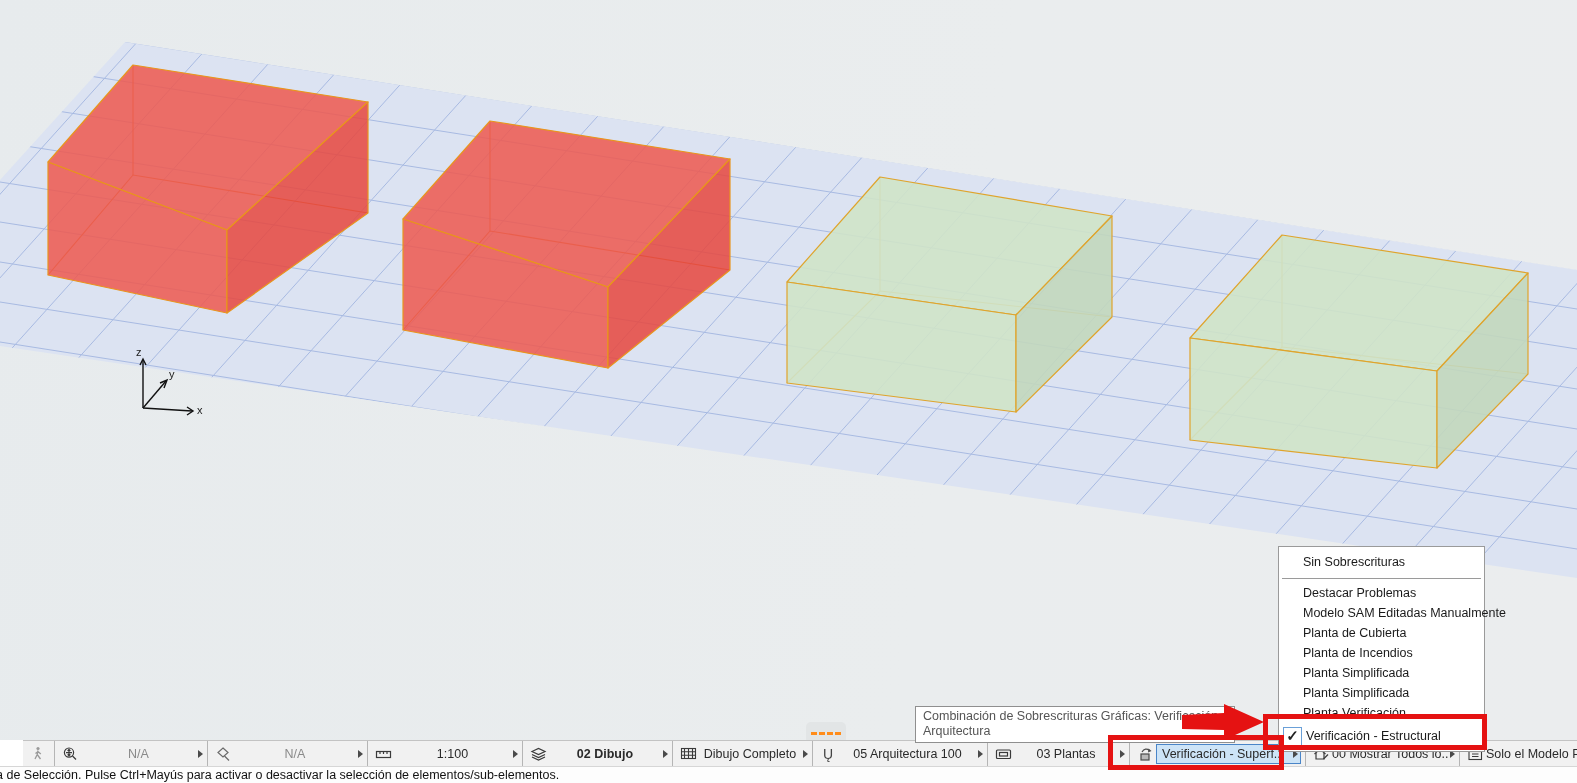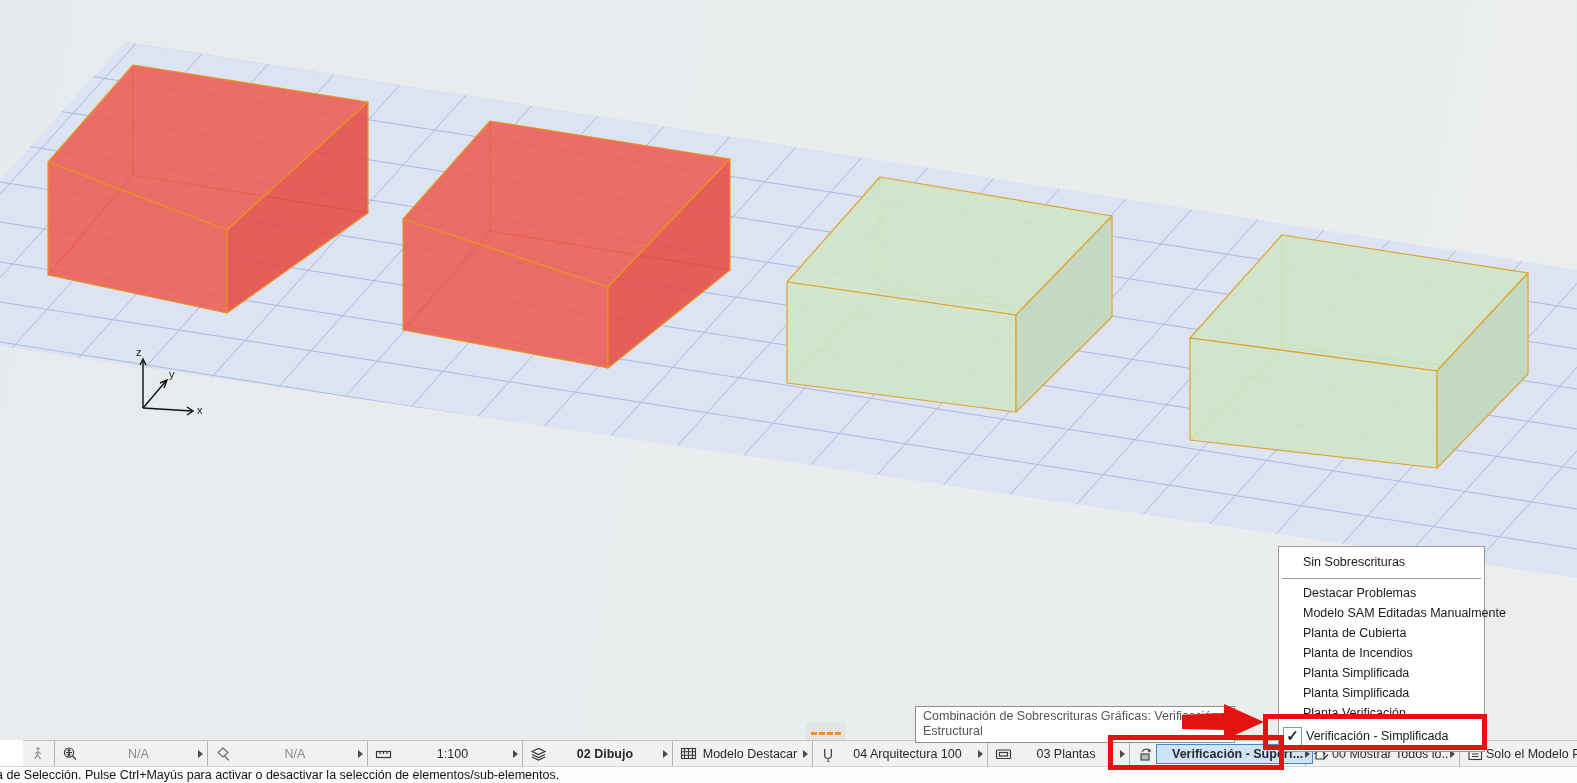--- a/index.html
+++ b/index.html
@@ -36,21 +36,21 @@
   .annot-arrow{position:absolute;left:1180px;top:700px;z-index:60;pointer-events:none;}
 
   
   .statusbar{position:absolute;left:0;top:740px;width:1577px;height:26px;background:#f1f1f1;border-top:1px solid #c3c3c3;display:flex;z-index:20;font-size:12.5px;color:#2a2a2a;margin-left:23px;}
   .seg{height:100%;display:flex;align-items:center;border-right:1px solid #b5b5b5;position:relative;padding:0 4px;}
   .seg:last-child{border-right:none;}
   .seg .lbl{flex:1;text-align:center;white-space:nowrap;overflow:hidden;}
   .seg .lbl.dim{color:#8a8a8a;}
   .seg .ic{width:18px;height:16px;flex:0 0 auto;margin:0 2px;display:flex;align-items:center;justify-content:center;}
   .tri{width:0;height:0;border-left:5px solid #4a4a4a;border-top:4px solid transparent;border-bottom:4px solid transparent;flex:0 0 auto;margin-left:2px;}
-  .selfield{flex:1;height:20px;background:var(--sel-blue);border:1px solid var(--sel-blue-border);display:flex;align-items:center;padding:0 2px 0 15px;white-space:nowrap;font-weight:bold;}
+  .selfield{flex:1;height:20px;background:var(--sel-blue);border:1px solid var(--sel-blue-border);display:flex;align-items:center;padding:0 2px 0 5px;white-space:nowrap;}
   .selfield .lbl{flex:1;text-align:left;}
   .penglyph{font-size:14px;color:#444;line-height:16px;}
 
   
   .msgbar{position:absolute;left:0;top:766px;width:1577px;height:17px;background:#fdfdfd;border-top:1px solid #d6d6d6;font-size:12.5px;color:#111;line-height:16px;overflow:hidden;z-index:10;}
   .msgbar span{position:relative;left:-4px;}
 </style>
 </head>
 <body>
 
@@ -168,36 +168,36 @@
     </g>
   </svg>
 </div>
 
 <div class="mini-tab">
   <div class="dashes"></div>
 </div>
 
 <div class="tooltip">
   <div>Combinación de Sobrescrituras Gráficas: Verificación -</div>
-  <div>Estructural</div>
+  <div>Arquitectura</div>
 </div>
 
 <div class="popup">
   <div class="item first">Sin Sobrescrituras</div>
   <div class="sep"></div>
   <div class="item">Destacar Problemas</div>
   <div class="item">Modelo SAM Editadas Manualmente</div>
   <div class="item">Planta de Cubierta</div>
   <div class="item">Planta de Incendios</div>
   <div class="item">Planta Simplificada</div>
   <div class="item">Planta Simplificada</div>
   <div class="item">Planta Verificación</div>
   <div class="item checked">
     <span class="checkbox">✓</span>
-    <span>Verificación - Simplificada</span>
+    <span>Verificación - Estructural</span>
   </div>
 </div>
 
 <div class="annot popup-rect"></div>
 <div class="annot bar-rect"></div>
 <svg class="annot-arrow" width="90" height="46" viewBox="0 0 90 46">
   <polygon points="2,15 44,13 44,4 84,22 44,40 44,30 2,29" style="fill:var(--annot-red);"></polygon>
 </svg>
 
 <div class="statusbar">
@@ -257,27 +257,27 @@
     <span class="tri"></span>
   </div>
 
   <div class="seg" style="width:140px;">
     <span class="ic">
       <svg width="17" height="15" viewBox="0 0 17 15" style="stroke:#3a3a3a;fill:none;stroke-width:1.1;">
         <rect x="1.5" y="2.5" width="14" height="10"></rect>
         <path d="M4.5,2.5 v10 M8.5,2.5 v10 M12.5,2.5 v10 M1.5,5.8 h14 M1.5,9.2 h14"></path>
       </svg>
     </span>
-    <span class="lbl">Modelo Destacar</span>
+    <span class="lbl">Dibujo Completo</span>
     <span class="tri"></span>
   </div>
 
   <div class="seg" style="width:175px;">
     <span class="ic penglyph">Ų</span>
-    <span class="lbl">04 Arquitectura 100</span>
+    <span class="lbl">05 Arquitectura 100</span>
     <span class="tri"></span>
   </div>
 
   <div class="seg" style="width:142px;">
     <span class="ic">
       <svg width="17" height="14" viewBox="0 0 17 14" style="stroke:#3a3a3a;fill:none;stroke-width:1.2;">
         <rect x="1.5" y="3" width="14" height="8.5" rx="1"></rect>
         <rect x="4.5" y="5.5" width="8" height="3.5"></rect>
       </svg>
     </span>

